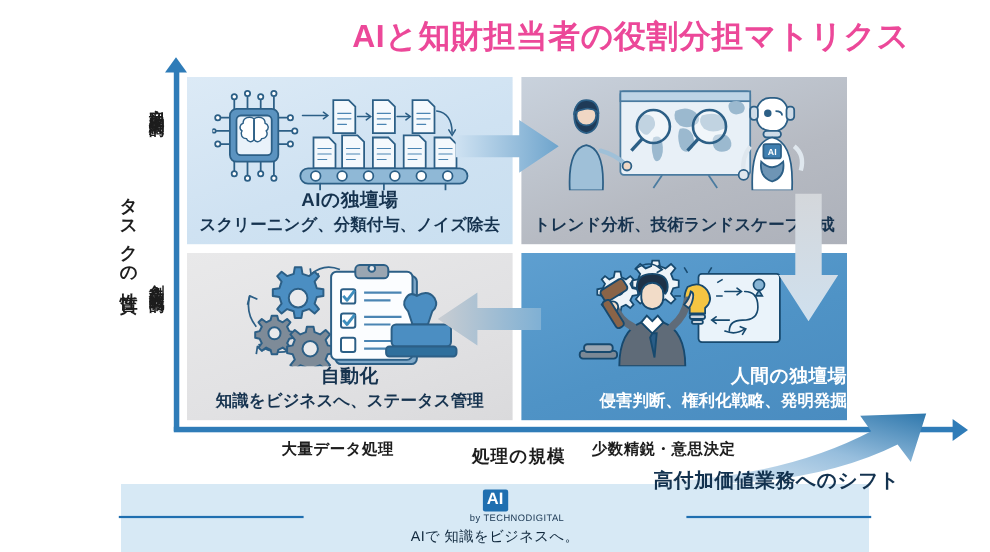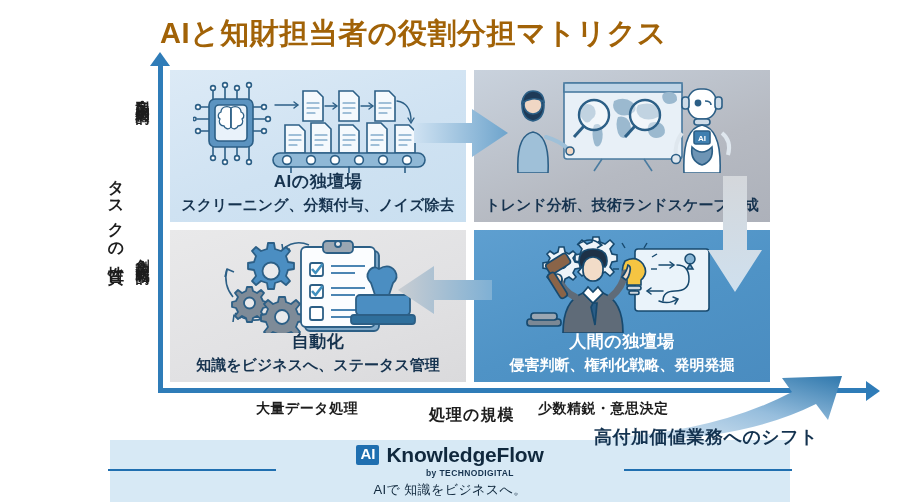--- a/index.html
+++ b/index.html
@@ -7,23 +7,23 @@
     width: 900px; height: 502px;
     background: #ffffff;
     font-family: "Liberation Sans", "DejaVu Sans", sans-serif;
     overflow: hidden;
   }
   #stage { position: relative; width: 900px; height: 502px; background: #fff; }
 
   
   .title {
     position: absolute; left: 0; top: 14px; width: 827px;
-    text-align: center;
+    text-align: right;
     font-size: 29px; font-weight: bold; letter-spacing: .5px;
-    color: #a16207;
+    color: #ec4899;
   }
 
   
   .axis-v {
     position: absolute; left: 158px; top: 62px;
     width: 5px; height: 330px; background: #2f7cb8;
   }
   .axis-v-head {
     position: absolute; left: 150px; top: 52px;
     width: 0; height: 0;
@@ -101,21 +101,21 @@
     text-align: center;
   }
   .q-title {
     font-size: 17px; font-weight: bold; color: #16334f;
     letter-spacing: .5px; line-height: 1.2;
   }
   .q-sub {
     font-size: 15px; font-weight: bold; color: #16334f;
     letter-spacing: 0px; line-height: 1.3; margin-top: 2px;
   }
-  .quad.br .q-title, .quad.br .q-sub { color: #ffffff; }
+  .quad.br .q-title, .quad.br .q-sub { color: #ffffff; text-align: right; }
 
   .q-art {
     position: absolute; left: 0; top: 4px;
     width: 100%; height: 100px;
     display: flex; align-items: center; justify-content: center;
   }
 
   
   .arrow-right {
     position: absolute; left: 414px; top: 105px; width: 94px; height: 56px;
@@ -149,21 +149,21 @@
   .logo-badge {
     background: #1f6fb0; color: #fff;
     font-size: 15px; font-weight: bold;
     padding: 1px 4px 2px 4px; line-height: 1.1;
     border-radius: 2px;
   }
   .logo-text {
     font-size: 21px; font-weight: bold; color: #10283d; letter-spacing: -.2px;
   }
   .logo-by {
-    font-size: 8.5px; font-weight: bold; color: #16334f;
+    font-size: 8.5px; font-weight: normal; color: #16334f;
     letter-spacing: .4px; margin-top: 1px; margin-left: 40px;
   }
   .tagline {
     font-size: 13px; color: #10283d; margin-top: 3px; letter-spacing: .4px;
   }
   .rule {
     position: absolute; top: 29px; height: 2px; background: #1f6fb0;
   }
   .rule.l { left: -2px; width: 168px; }
   .rule.r { right: -2px; width: 168px; }
@@ -544,20 +544,19 @@
       <path d="M8 68 Q120 62 196 22 L186 8 L246 6 L232 50 L220 34 Q140 74 12 70 Z" fill="url(#gc)"></path>
     </svg>
   </div>
 
   <div class="footer">
     <div class="footer-inner">
       <div class="rule l"></div>
       <div class="rule r"></div>
       <div class="logo-row">
         <span class="logo-badge">AI</span>
-        <span class="logo-text">KnowledgeFlow</span>
       </div>
       <div class="logo-by">by TECHNODIGITAL</div>
       <div class="tagline">AIで 知識をビジネスへ。</div>
     </div>
   </div>
 
 </div>
 
 </body></html>

